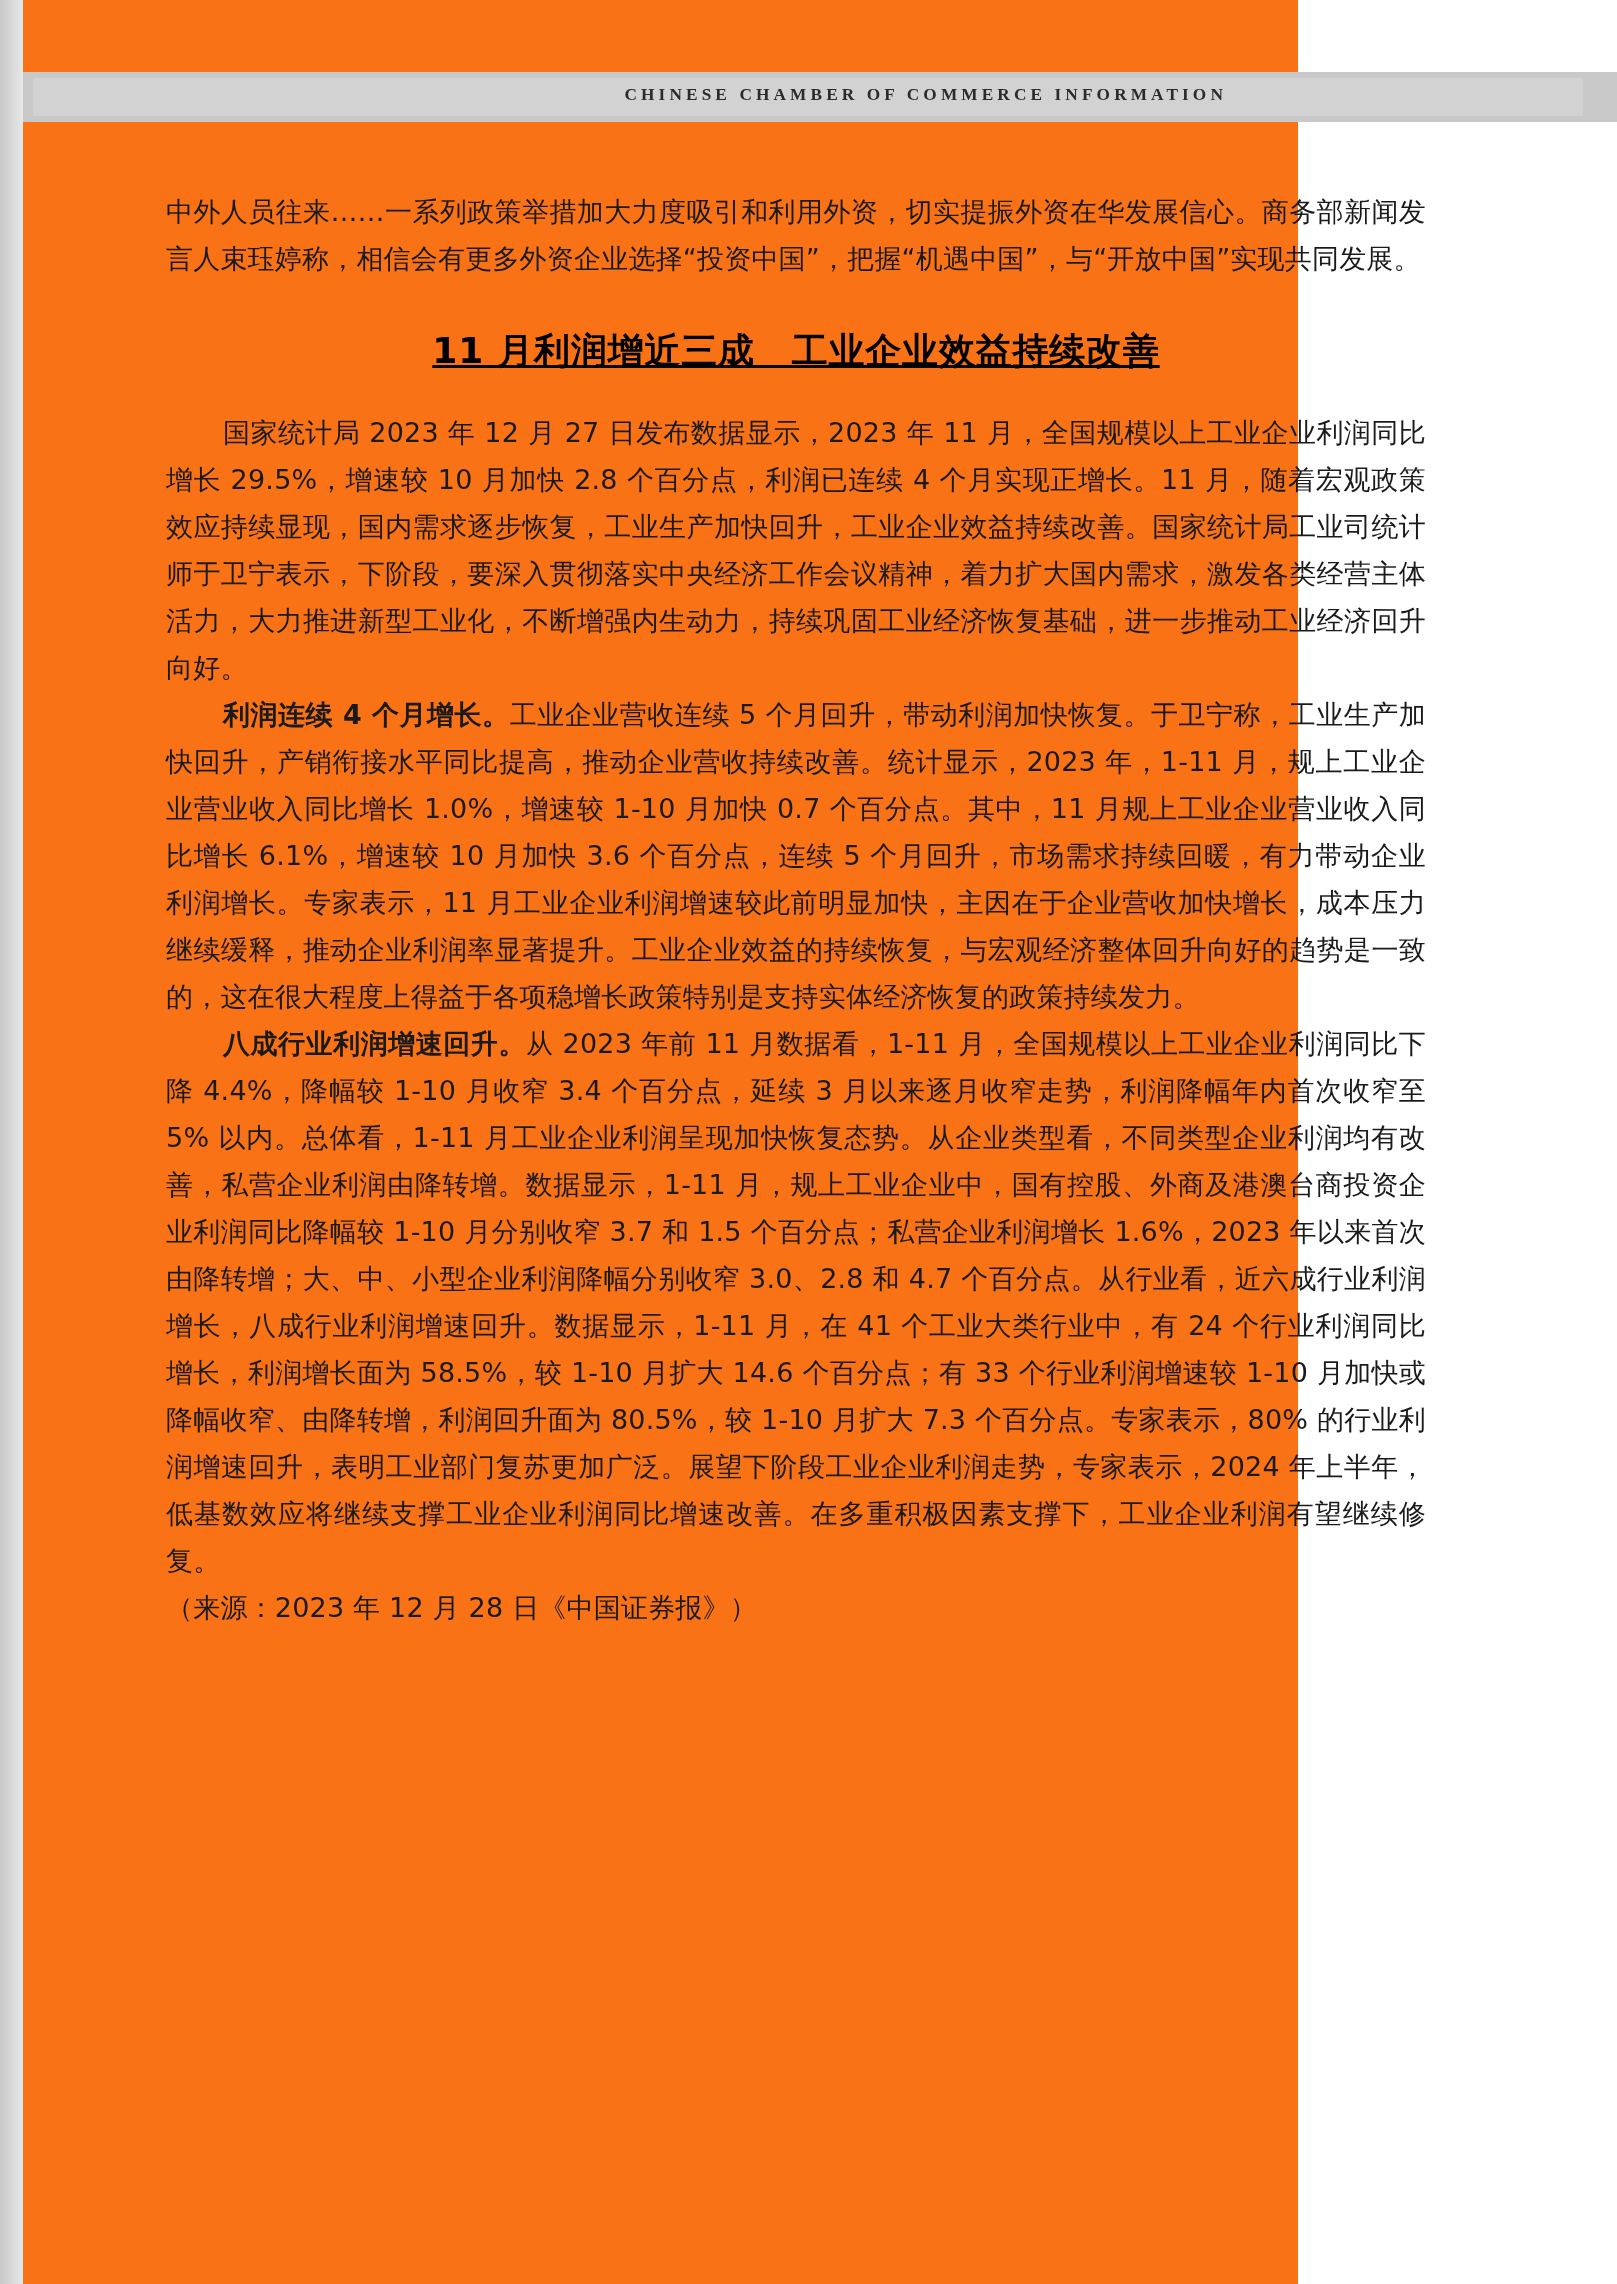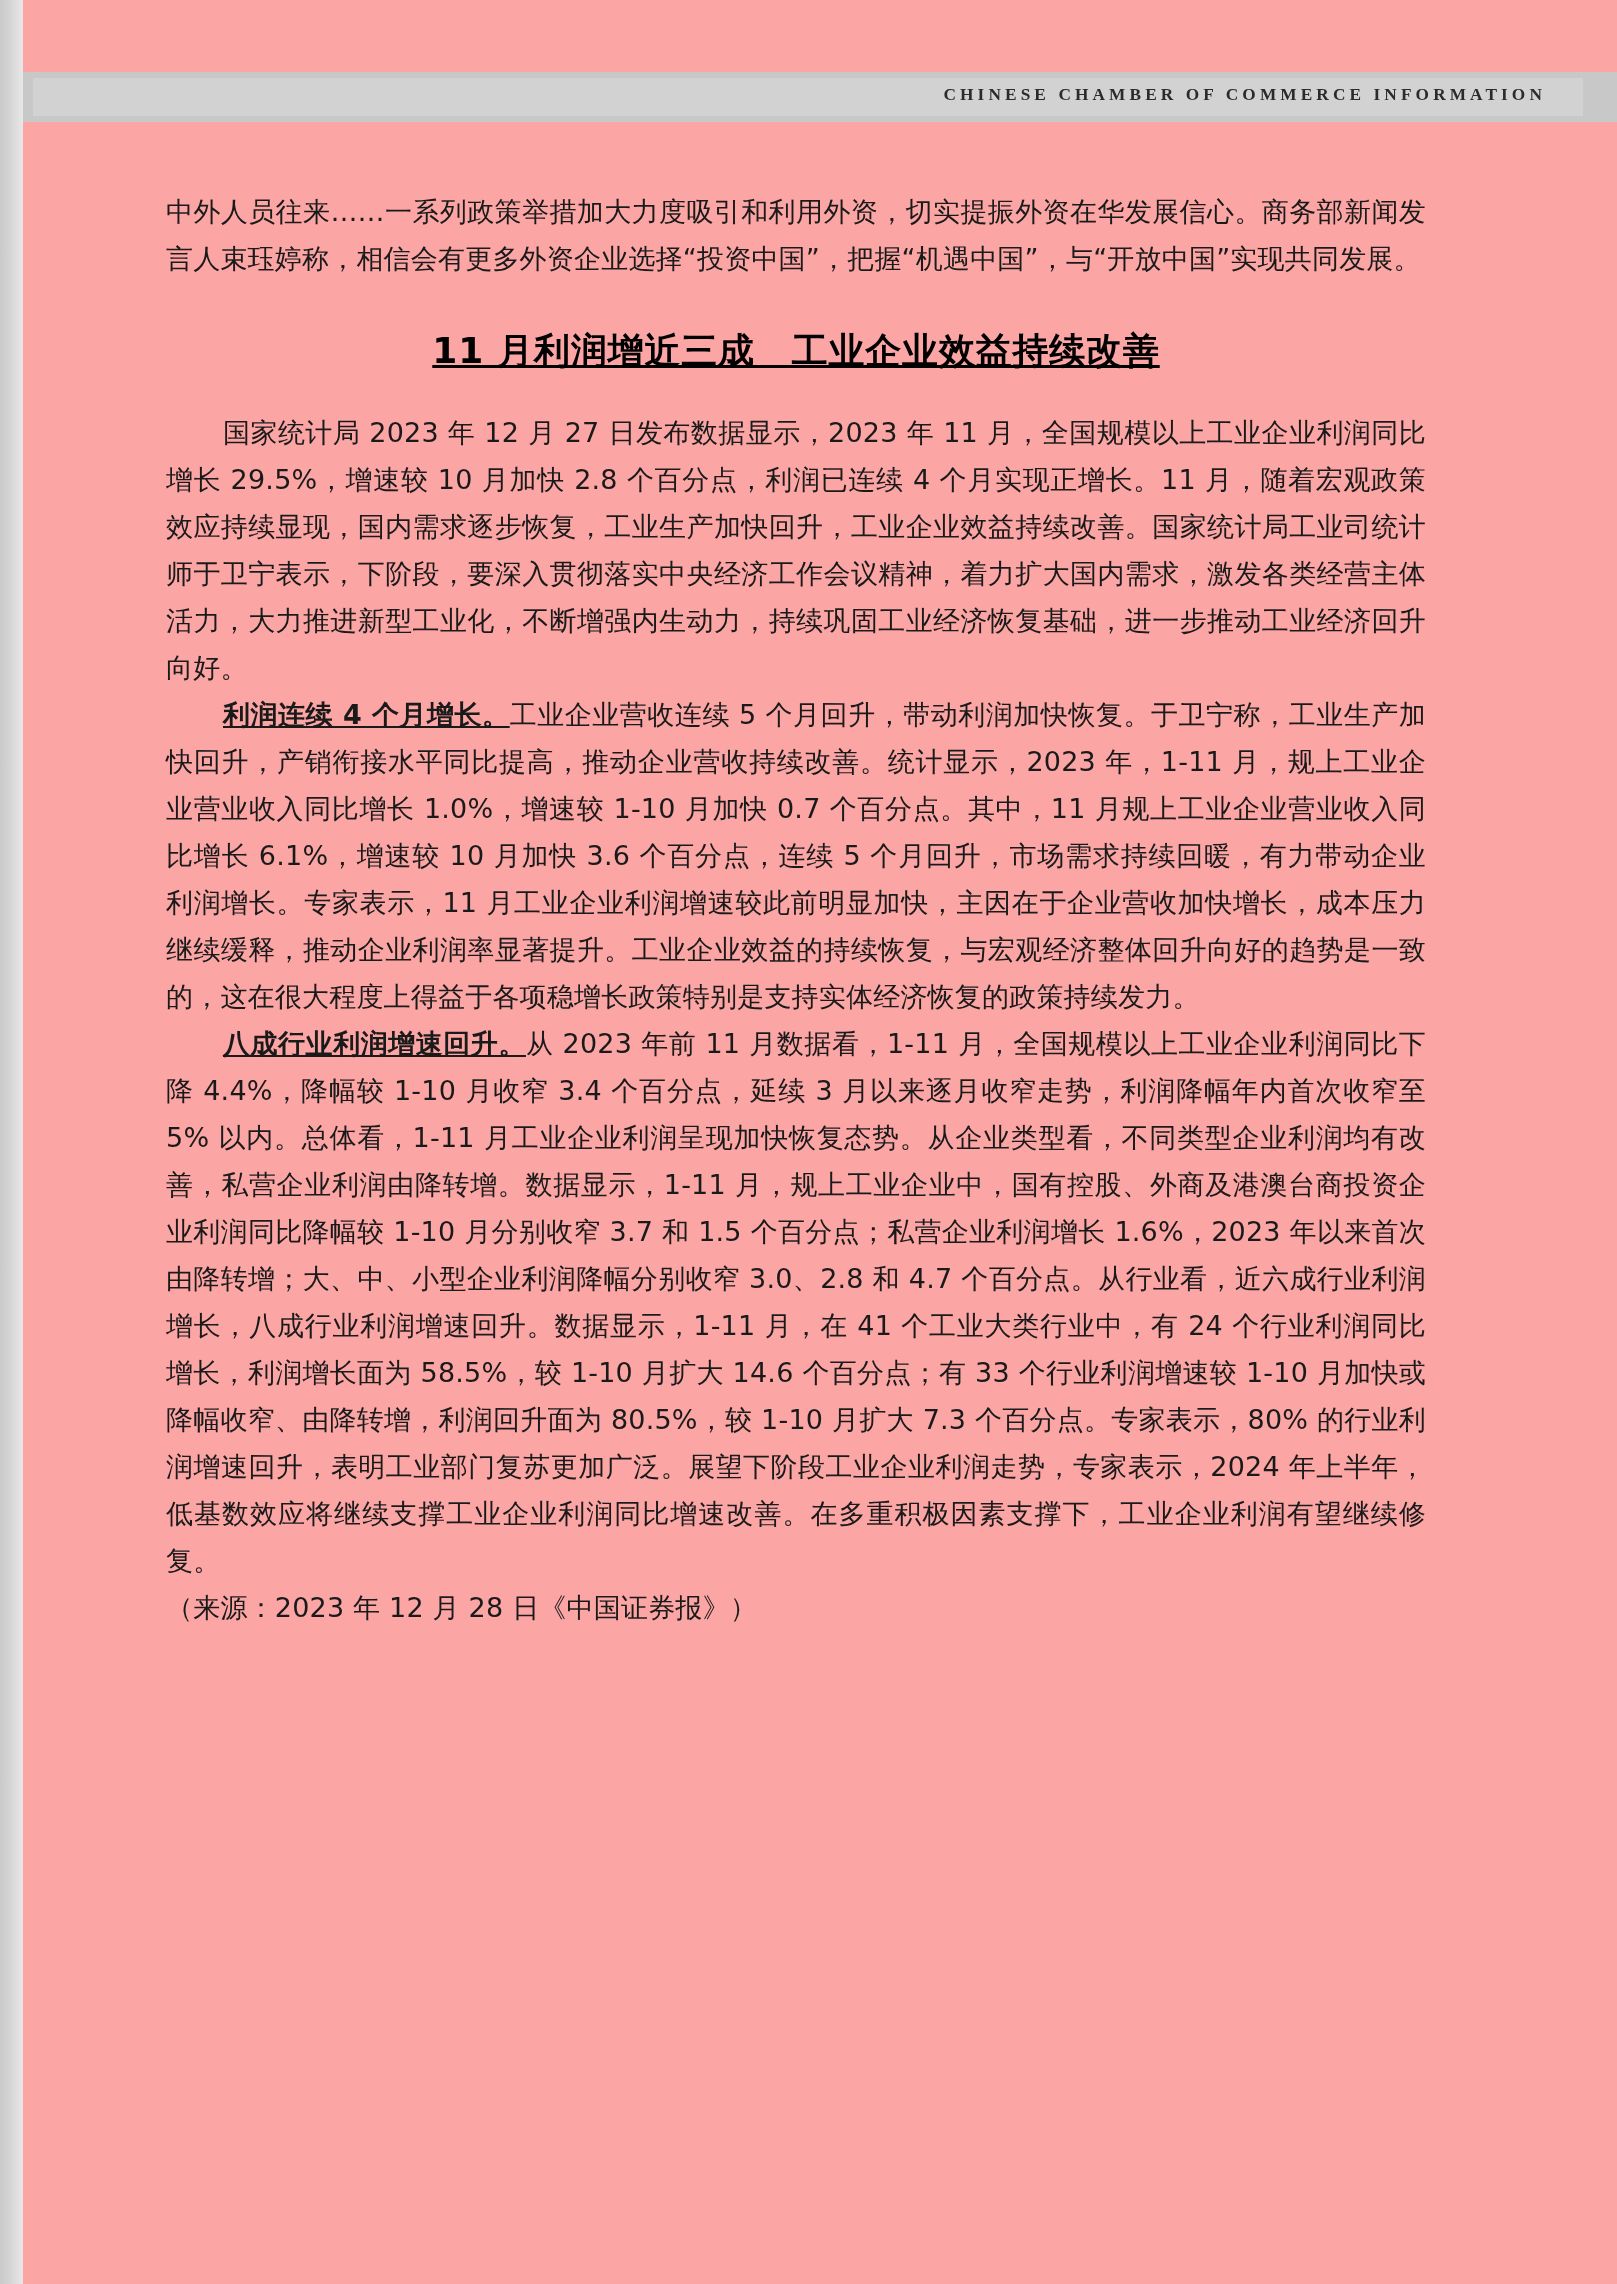--- a/index.html
+++ b/index.html
@@ -12,23 +12,23 @@
     height: 2284px;
     font-family: "Liberation Serif", "DejaVu Serif", serif;
     color: #111111;
     position: relative;
     overflow: hidden;
   }
 
   .page {
     position: absolute;
     left: 0; top: 0;
-    width: 1617px;
+    width: 1298px;
     height: 2284px;
-    background: #fca5a5;
+    background: #f97316;
   }
 
   
   .edge-bar {
     position: absolute;
     left: 0;
     top: 0;
     width: 22.6px;
     height: 2284px;
     background: linear-gradient(to right, #c9c9c9 0%, #d4d4d4 40%, #e8e8e8 100%);
@@ -78,21 +78,20 @@
     color: #1a1a1a;
     text-align: justify;
     text-justify: inter-ideograph;
     letter-spacing: 0.2px;
   }
   p.indent {
     text-indent: 57px;
   }
   .lead-in {
     font-weight: bold;
-    text-decoration: underline;
   }
   .source-line {
     display: block;
     text-align: right;
     margin-top: 0;
   }
 
   h1.article-title {
     font-family: "DejaVu Sans", "Liberation Sans", sans-serif;
     font-size: 36px;

